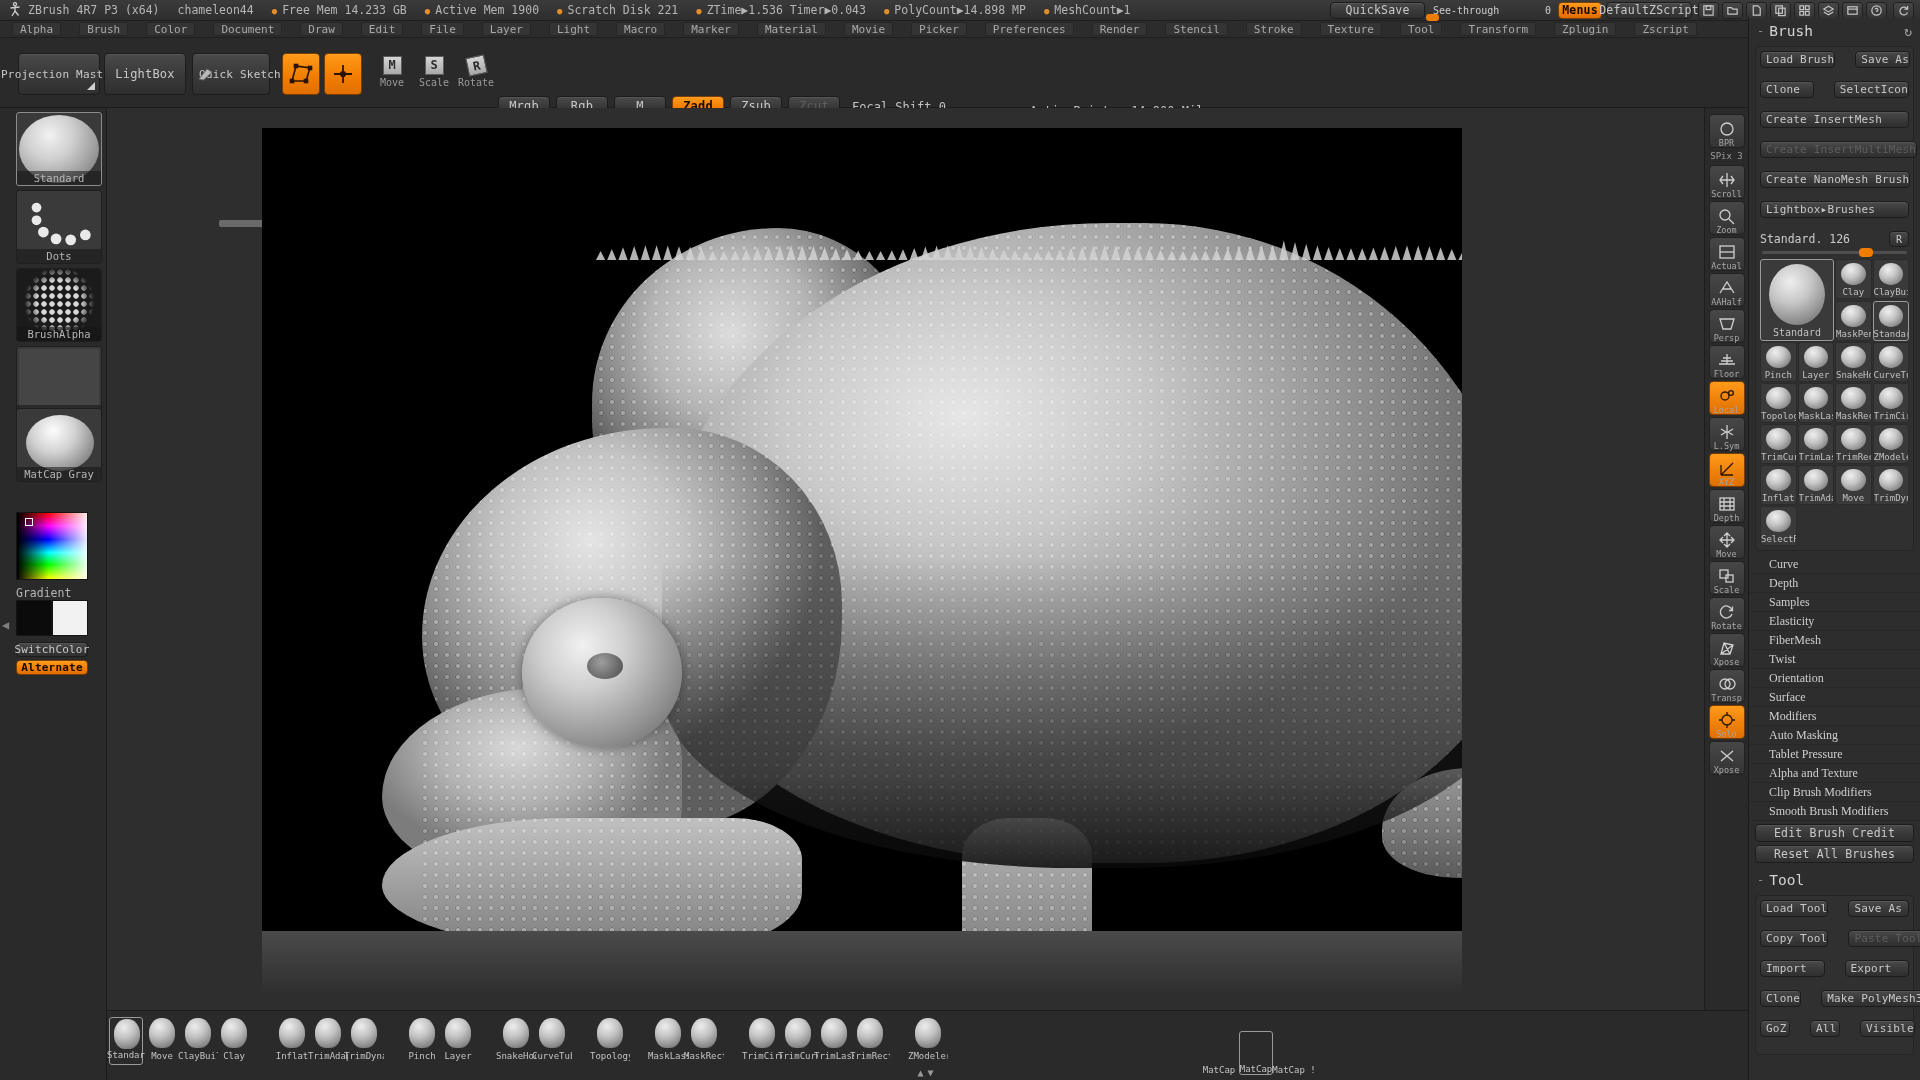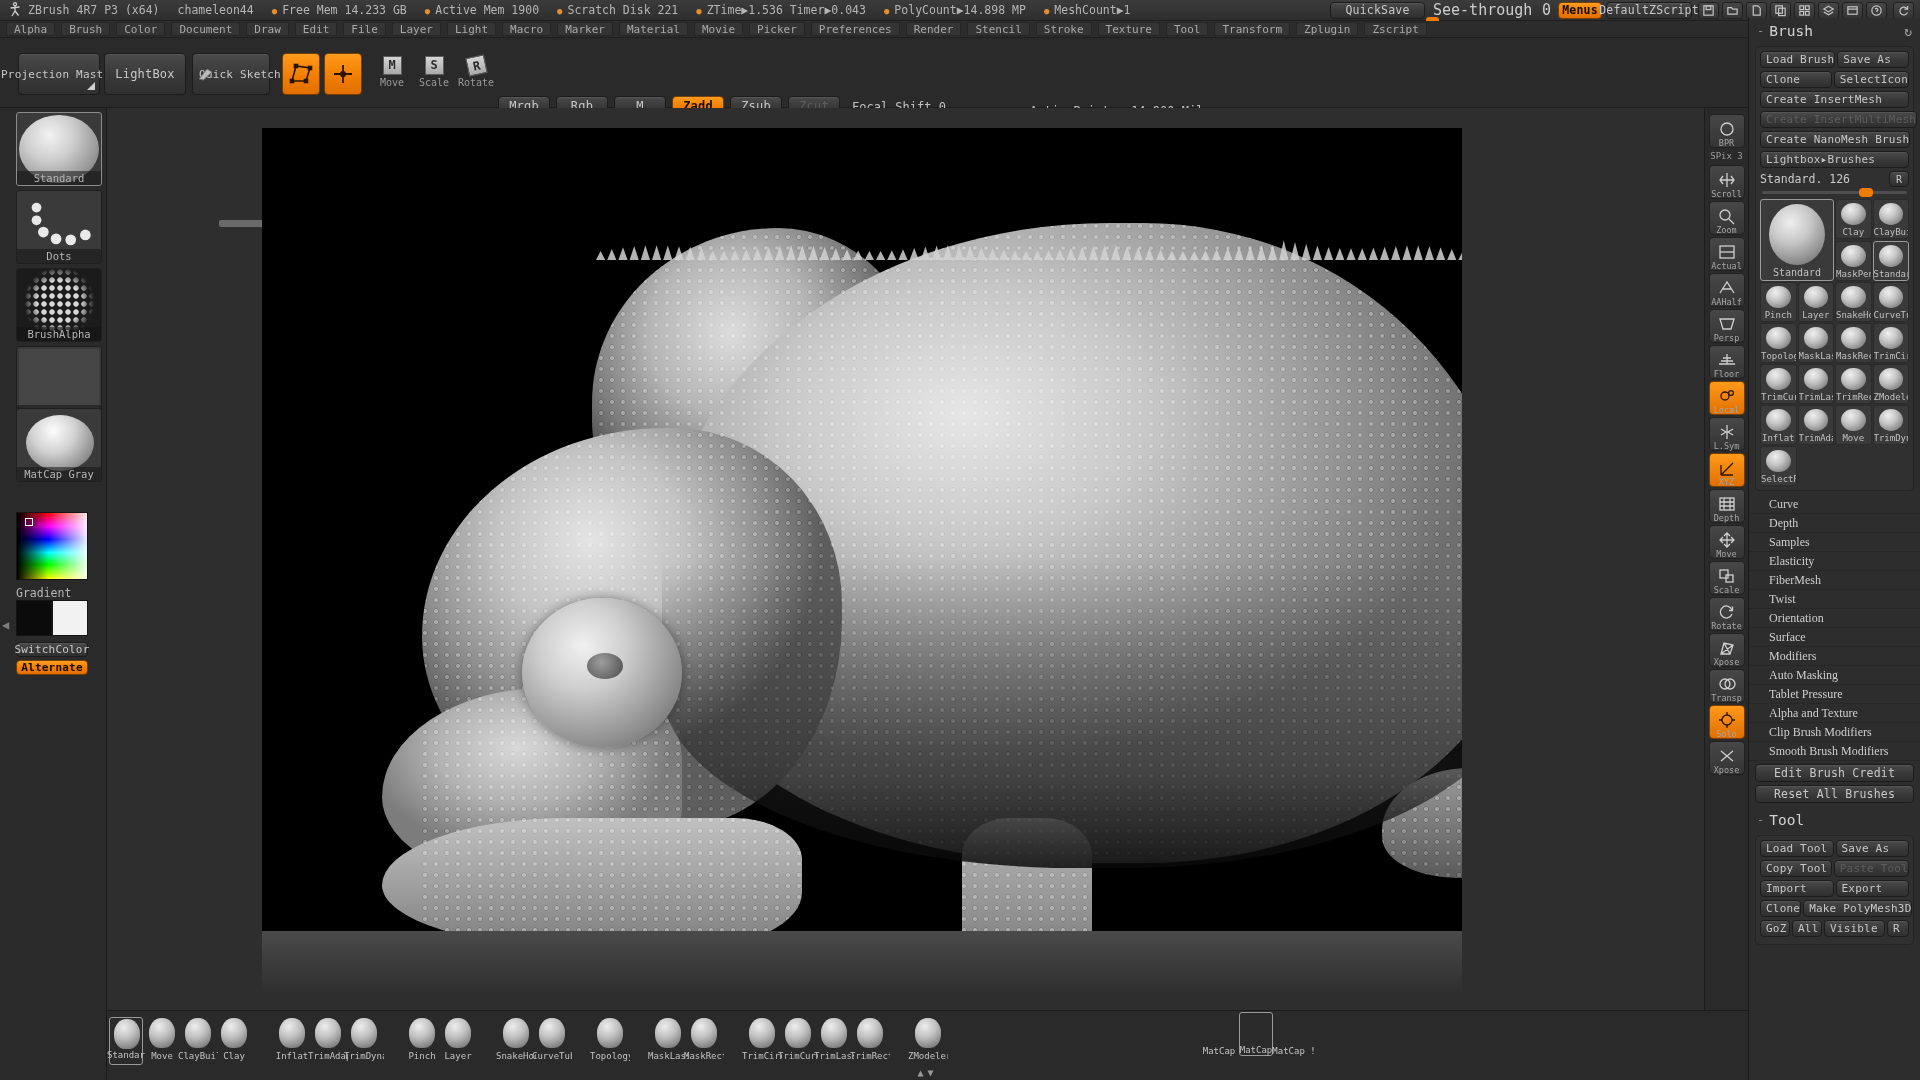--- a/index.html
+++ b/index.html
@@ -22,35 +22,35 @@
   
   #titlebar { position:absolute; left:0; top:0; width:1920px; height:21px;
     background:linear-gradient(180deg,#3b3b3b,#2e2e2e); border-bottom:1px solid #1e1e1e;
     display:flex; align-items:center; color:#b5b5b5; font-size:11.5px; }
   #titlebar .zlogo { width:18px; height:18px; margin:0 4px 0 6px; color:#cfcfcf; }
   #titlebar .seg { margin-right:18px; white-space:nowrap; }
   #titlebar .dot { color:#e58d2a; margin-right:5px; font-size:9px; }
   .tb-right { margin-left:auto; display:flex; align-items:center; height:21px; }
   #quicksave { width:95px; height:17px; margin-right:8px; font-size:11.5px; }
   .see-wrap { position:relative; width:118px; margin-right:7px; }
-  .see-lbl { color:#cdcdcd; font-size:15px; display:flex; justify-content:space-between;}
+  .see-lbl { color:#cdcdcd; font-size:10px; display:flex; justify-content:space-between;}
   .slider-track { height:3px; background:#555; border-radius:2px; margin-top:2px; position:relative;}
   .slider-knob { position:absolute; top:-2px; width:13px; height:7px; background:#f07c00;
                  border-radius:3px; }
   #menusbtn { width:44px; height:17px; font-size:11.5px; margin-right:4px;}
   #scriptbtn { width:86px; height:17px; font-size:11.5px; }
   .icorow { display:flex; align-items:center; gap:3px; margin-left:6px; margin-right:6px;}
   .ico { width:21px; height:17px; background:linear-gradient(180deg,#474747,#343434);
          border:1px solid #202020; border-radius:3px; display:flex;
          align-items:center; justify-content:center; color:#bdbdbd;}
   .ico svg { width:13px; height:13px; fill:none; stroke:#c5c5c5; stroke-width:1.3;}
 
   
   #menubar { position:absolute; left:0; top:21px; width:1920px; height:17px;
-    background:#2c2c2c; display:flex; align-items:center; gap:6px; padding-left:6px;
+    background:#2c2c2c; display:flex; align-items:center; gap:18px; padding-left:12px;
     border-bottom:1px solid #1f1f1f;}
   #menubar .m { height:14px; padding:0 7px; background:#343434; border:1px solid #262626;
     border-radius:2px; color:#a9a9a9; font-size:11px; display:flex; align-items:center;
     cursor:pointer; }
 
   
   #toolbar { position:absolute; left:0; top:38px; width:1920px; height:70px;
     background:#2a2a2a; border-bottom:1px solid #1c1c1c; }
   #projmaster { position:absolute; left:18px; top:15px; width:82px; height:42px;
       flex-direction:column; font-size:11px; line-height:13px;}
@@ -181,21 +181,21 @@
 
   
   #rpanel { position:absolute; right:0; top:18px; width:172px; bottom:0;
      background:#2d2d2d; border-left:1px solid #1b1b1b; overflow:hidden;}
   .ptitle { display:flex; align-items:center; height:26px; padding-left:8px;
      color:#d2d2d2; font-size:14.5px; }
   .ptitle .minus { color:#8d8d8d; margin-right:5px; font-size:12px;}
   .ptitle .rot { margin-left:auto; margin-right:8px; color:#a8a8a8; font-size:13px;}
   .pgroup { margin:2px 6px 4px; background:#303030; border:1px solid #242424;
      border-radius:5px; padding:4px; }
-  .prow { display:flex; gap:2px; margin-bottom:3px; }
+  .prow { display:flex; gap:20px; margin-bottom:13px; }
   .pbtn { flex:1; height:17px; font-size:11px; justify-content:flex-start;
      padding-left:5px; }
   .slidline { display:flex; align-items:center; gap:4px; margin:2px 0 4px;}
   .slidline .nm { color:#c9c9c9; font-size:11.5px; flex:1;}
   .slidline .rb { width:20px; height:16px; font-size:10px;}
   .minitrk { height:3px; background:#4e4e4e; border-radius:2px; position:relative;
      margin:0 2px 5px 2px;}
   .minitrk .kn { position:absolute; top:-3px; width:14px; height:9px;
      background:#f07c00; border-radius:4px;}
   .bgrid { display:grid; grid-template-columns:repeat(4,1fr); gap:1px;}
@@ -221,21 +221,21 @@
      background:#2a2a2a; border-top:1px solid #1c1c1c; }
   #bgroup { position:absolute; left:2px; top:6px; display:flex; align-items:flex-start; }
   .bslot { width:34px; height:48px; position:relative; cursor:pointer; margin-right:2px;}
   .bslot .sph { position:absolute; left:4px; top:1px; width:26px; height:30px;
      background:radial-gradient(circle at 38% 28%, #ededed 0%, #c2c2c2 40%, #8a8a8a 75%, #565656 100%);
      border-radius:48% 48% 44% 44%;}
   .bslot .nm { position:absolute; left:-3px; right:-3px; bottom:4px; text-align:center;
      color:#c3c3c3; font-size:9px; white-space:nowrap; overflow:hidden;}
   .bslot.sel { border:1px solid #9a9a9a; border-radius:3px;}
   .gap { width:22px; }
-  .matslot { position:absolute; top:1px; width:34px; height:44px; cursor:pointer;}
+  .matslot { position:absolute; top:20px; width:34px; height:44px; cursor:pointer;}
   .matslot .sph { width:30px; height:30px; border-radius:50%;
      background:radial-gradient(circle at 36% 30%, #fff 0%, #c9c9c9 40%, #7f7f7f 80%, #4a4a4a 100%);}
   .matslot .nm { position:absolute; left:-6px; right:-6px; bottom:0; text-align:center;
      color:#c3c3c3; font-size:9px;}
   .matslot.red .sph { background:radial-gradient(circle at 36% 30%, #ffb3b3 0%, #e05555 45%, #8c1f1f 100%);}
   #scrollarrows { position:absolute; left:50%; transform:translateX(-50%); bottom:2px;
      color:#9a9a9a; font-size:10px; letter-spacing:4px;}
 </style>
 </head>
 <body>

